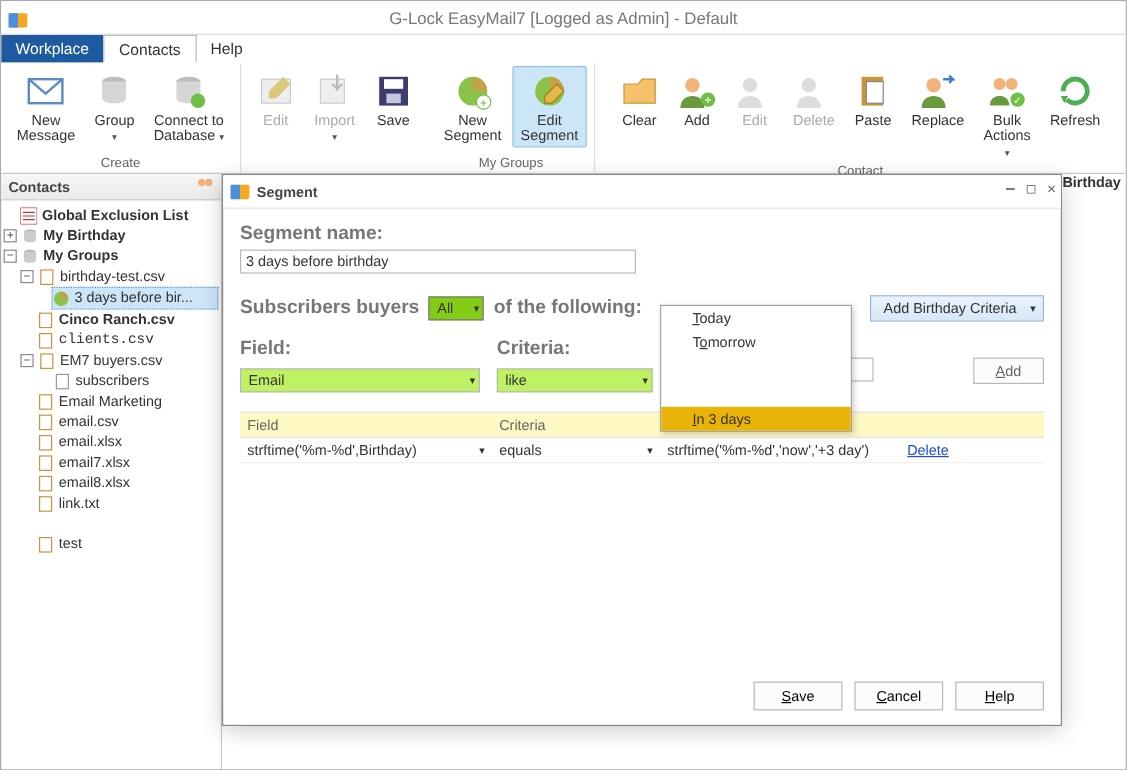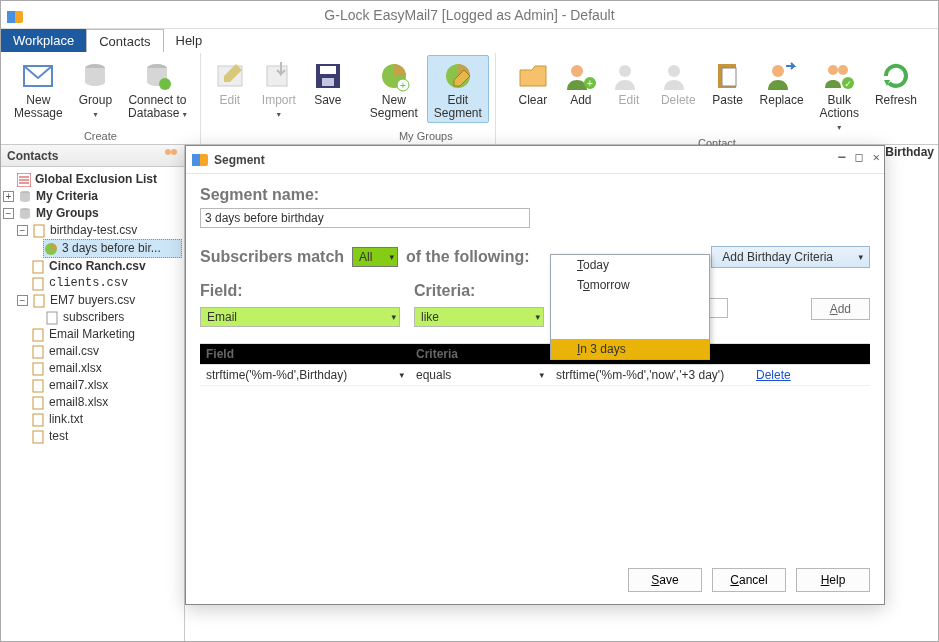--- a/index.html
+++ b/index.html
@@ -35,32 +35,32 @@
   .segwin { position:absolute; left:0; top:0; width:700px; height:460px; background:#fff; border:1px solid #888; box-shadow:0 4px 18px rgba(0,0,0,0.2);}
   .segtitle { height:28px; background:#fff; border-bottom:1px solid #e5e5e5; display:flex; align-items:center; padding:0 6px; gap:6px; color:#444; font-weight:bold;}
   .wbtns { position:absolute; right:4px; top:4px; display:flex; gap:10px; font-family:Consolas,monospace; color:#666;}
   .wbtns span { cursor:pointer;}
   .segbody { padding:12px 14px 10px 14px; font-size:12px; color:#666;}
   .flabel { color:#777; font-weight:bold; font-size:16px; margin-bottom:4px;}
   .txt { width:330px; height:20px; border:1px solid #b8b8b8; padding:1px 4px; font-size:12px; color:#333;}
   .row2 { margin-top:18px; display:flex; align-items:center; gap:8px;}
   .sel-b { height:20px; border:1px solid #777; background:#84cc16; padding:0 16px 0 6px; font-size:12px; color:#333; position:relative; display:inline-flex; align-items:center; min-width:46px;}
   .sel-b::after{ content:"▾"; position:absolute; right:3px; font-size:9px; color:#333;}
-  .bcrit { height:22px; border:1px solid #96b7d6; background:linear-gradient(#e9f2fb,#d6e8f7); padding:0 36px 0 10px; font-size:12px; color:#333; display:inline-flex; align-items:center; cursor:pointer; position:relative;}
+  .bcrit { height:22px; border:1px solid #96b7d6; background:linear-gradient(#e9f2fb,#d6e8f7); padding:0 22px 0 10px; font-size:12px; color:#333; display:inline-flex; align-items:center; cursor:pointer; position:relative;}
   .bcrit::after{ content:"▾"; position:absolute; right:6px; font-size:9px; color:#333;}
   .menu { position:absolute; left:364px; top:108px; width:160px; background:#fff; border:1px solid #9fa6ad; box-shadow:2px 2px 5px rgba(0,0,0,0.2); font-size:12px;}
   .menu div { padding:3px 10px 3px 26px; cursor:pointer;}
   .menu div.hl { background:#eab308;margin-top:44px;}
   .row3 { margin-top:14px; display:flex; align-items:flex-start; gap:14px;}
   .fieldcol { display:flex; flex-direction:column; gap:3px;}
   .sel-w { height:20px; border:1px solid #b8b8b8; background:#bef264; padding:0 16px 0 6px; font-size:12px; color:#333; position:relative; display:inline-flex; align-items:center;}
   .sel-w::after{ content:"▾"; position:absolute; right:3px; font-size:9px; color:#333;}
   .addbtn { height:22px; padding:0 18px; border:1px solid #b8b8b8; background:#fcfcfc; font-size:12px; cursor:pointer; display:inline-flex; align-items:center; margin-left:auto;}
   .grid { margin-top:16px; }
-  .grid .ghead { display:flex; background:#000000; font-weight:bold; border-bottom:1px solid #e1e1e1; border-top:1px solid #e1e1e1;}
+  .grid .ghead { display:flex; background:#fef9c3; font-weight:normal; border-bottom:1px solid #e1e1e1; border-top:1px solid #e1e1e1;}
   .grid .ghead div { padding:3px 6px;}
   .grid .grow { display:flex; border-bottom:1px solid #f0f0f0;}
   .grid .grow div { padding:3px 6px; font-size:12px; color:#333; display:flex; align-items:center;}
   .gc1 { width:210px; position:relative;}
   .gc2 { width:140px; position:relative;}
   .gc3 { width:200px;}
   .gc4 { width:90px;}
   .dcaret { position:absolute; right:6px; font-size:9px; color:#333;}
   a.del { color:#1a4fd6; text-decoration:underline; cursor:pointer;}
   .segfoot { position:absolute; bottom:12px; right:14px; display:flex; gap:10px;}
@@ -257,21 +257,21 @@
               <line x1="2" y1="10" x2="12" y2="10" stroke="#c33"></line>
             </svg></span>
         <span class="lbl" style="font-weight:bold;">Global Exclusion List</span>
       </div>
       <div class="node">
         <span class="exp">+</span>
         <span class="ticon"><svg viewBox="0 0 14 14">
               <ellipse cx="7" cy="3" rx="5" ry="2" fill="#bbb"></ellipse>
               <path d="M2 3v7c0 1.1 2.2 2 5 2s5-.9 5-2V3" fill="#ccc"></path>
             </svg></span>
-        <span class="lbl" style="font-weight:bold;">My Criteria</span>
+        <span class="lbl" style="font-weight:bold;">My Birthday</span>
       </div>
       <div class="node">
         <span class="exp">−</span>
         <span class="ticon"><svg viewBox="0 0 14 14">
               <ellipse cx="7" cy="3" rx="5" ry="2" fill="#bbb"></ellipse>
               <path d="M2 3v7c0 1.1 2.2 2 5 2s5-.9 5-2V3" fill="#ccc"></path>
             </svg></span>
         <span class="lbl" style="font-weight:bold;">My Groups</span>
       </div>
 
@@ -343,21 +343,21 @@
               <rect x="2" y="1" width="10" height="12" fill="#fff" stroke="#c9953a"></rect>
             </svg></span>
           <span class="lbl">email8.xlsx</span>
         </div>
       <div class="node" style="padding-left:28px;">
           <span class="ticon"><svg viewBox="0 0 14 14">
               <rect x="2" y="1" width="10" height="12" fill="#fff" stroke="#c9953a"></rect>
             </svg></span>
           <span class="lbl">link.txt</span>
         </div>
-      <div class="node" style="padding-left:28px;">
+      <div class="node" style="padding-left:28px;margin-top:17px;">
           <span class="ticon"><svg viewBox="0 0 14 14">
               <rect x="2" y="1" width="10" height="12" fill="#fff" stroke="#c9953a"></rect>
             </svg></span>
           <span class="lbl">test</span>
         </div>
     </div>
   </div>
 
   <div class="content">
     <div class="rightcol">Birthday</div>
@@ -374,21 +374,21 @@
           <span>□</span>
           <span>✕</span>
         </div>
       </div>
 
       <div class="segbody">
         <div class="flabel">Segment name:</div>
         <input class="txt" type="text" value="3 days before birthday" style="">
 
         <div class="row2">
-          <span class="flabel" style="margin:0;">Subscribers match</span>
+          <span class="flabel" style="margin:0;">Subscribers buyers</span>
           <span class="sel-b">All</span>
           <span class="flabel" style="margin:0;">of the following:</span>
           <span style="flex:1"></span>
           <span class="bcrit" style="margin-left:40px;">Add Birthday Criteria</span>
         </div>
 
         <div class="row3">
           <div class="fieldcol" style="width:200px;">
             <span class="flabel">Field:</span>
             <span class="sel-w" style="width:200px;">Email</span>

